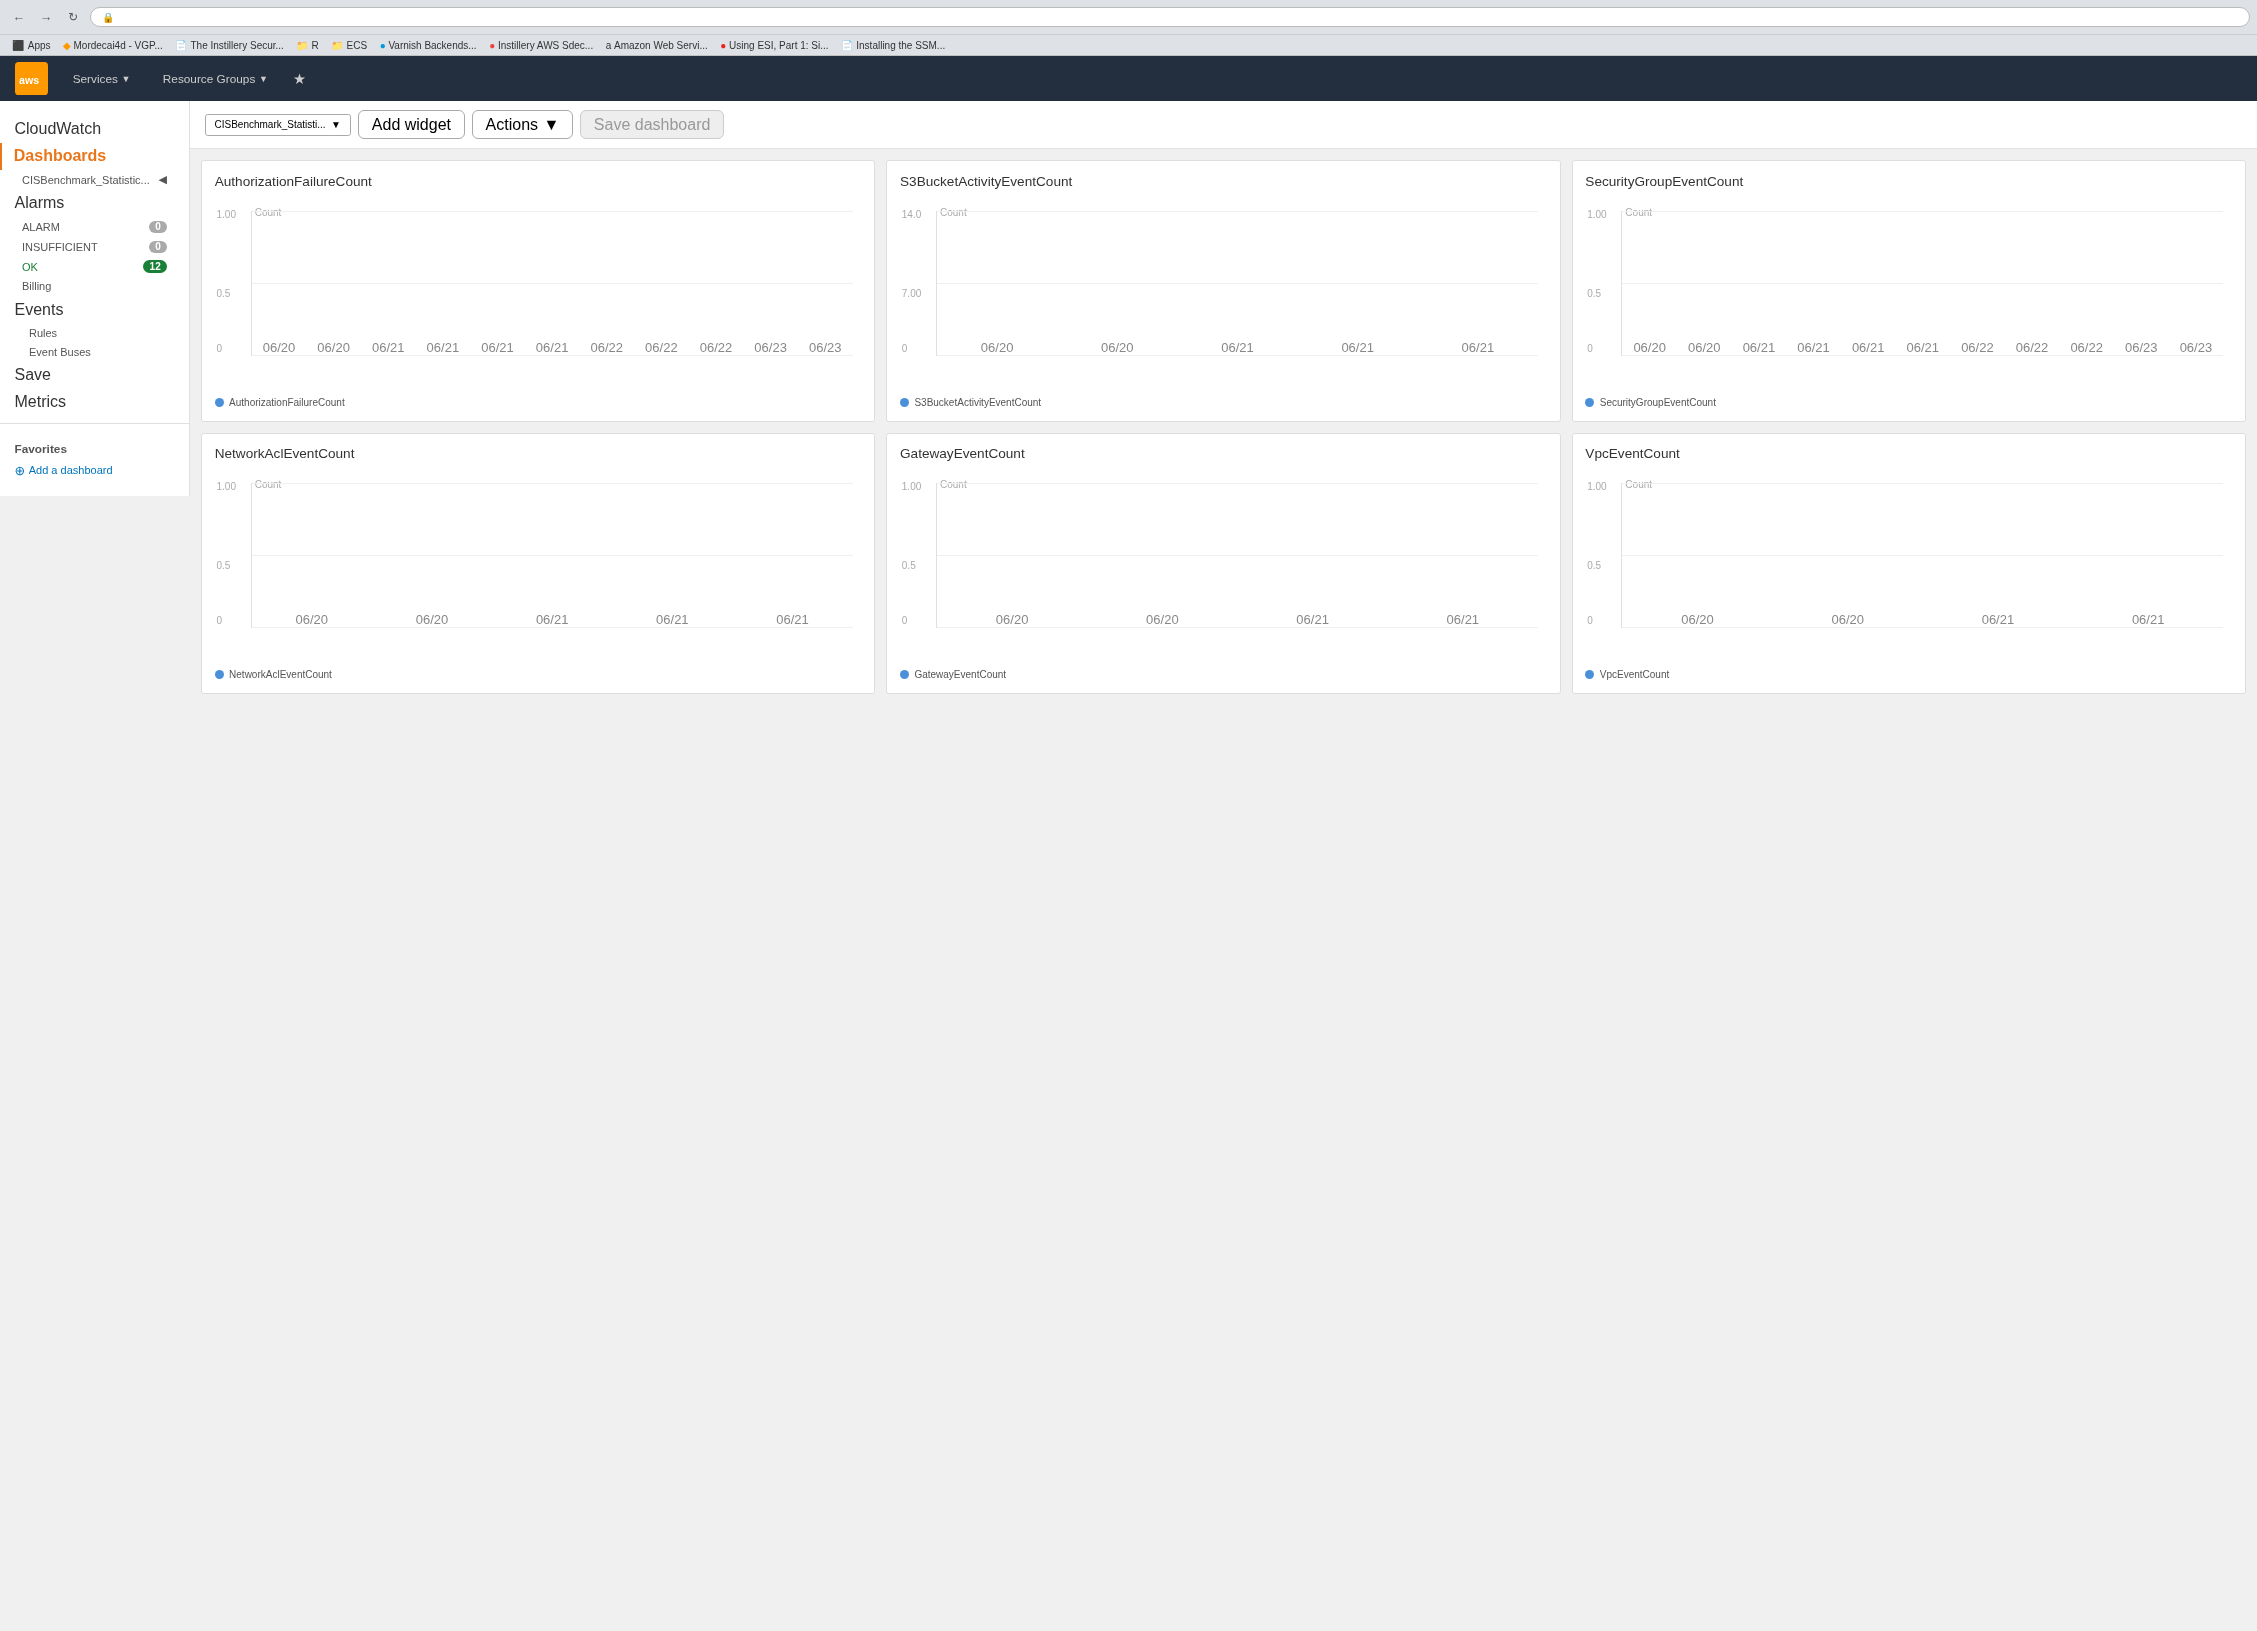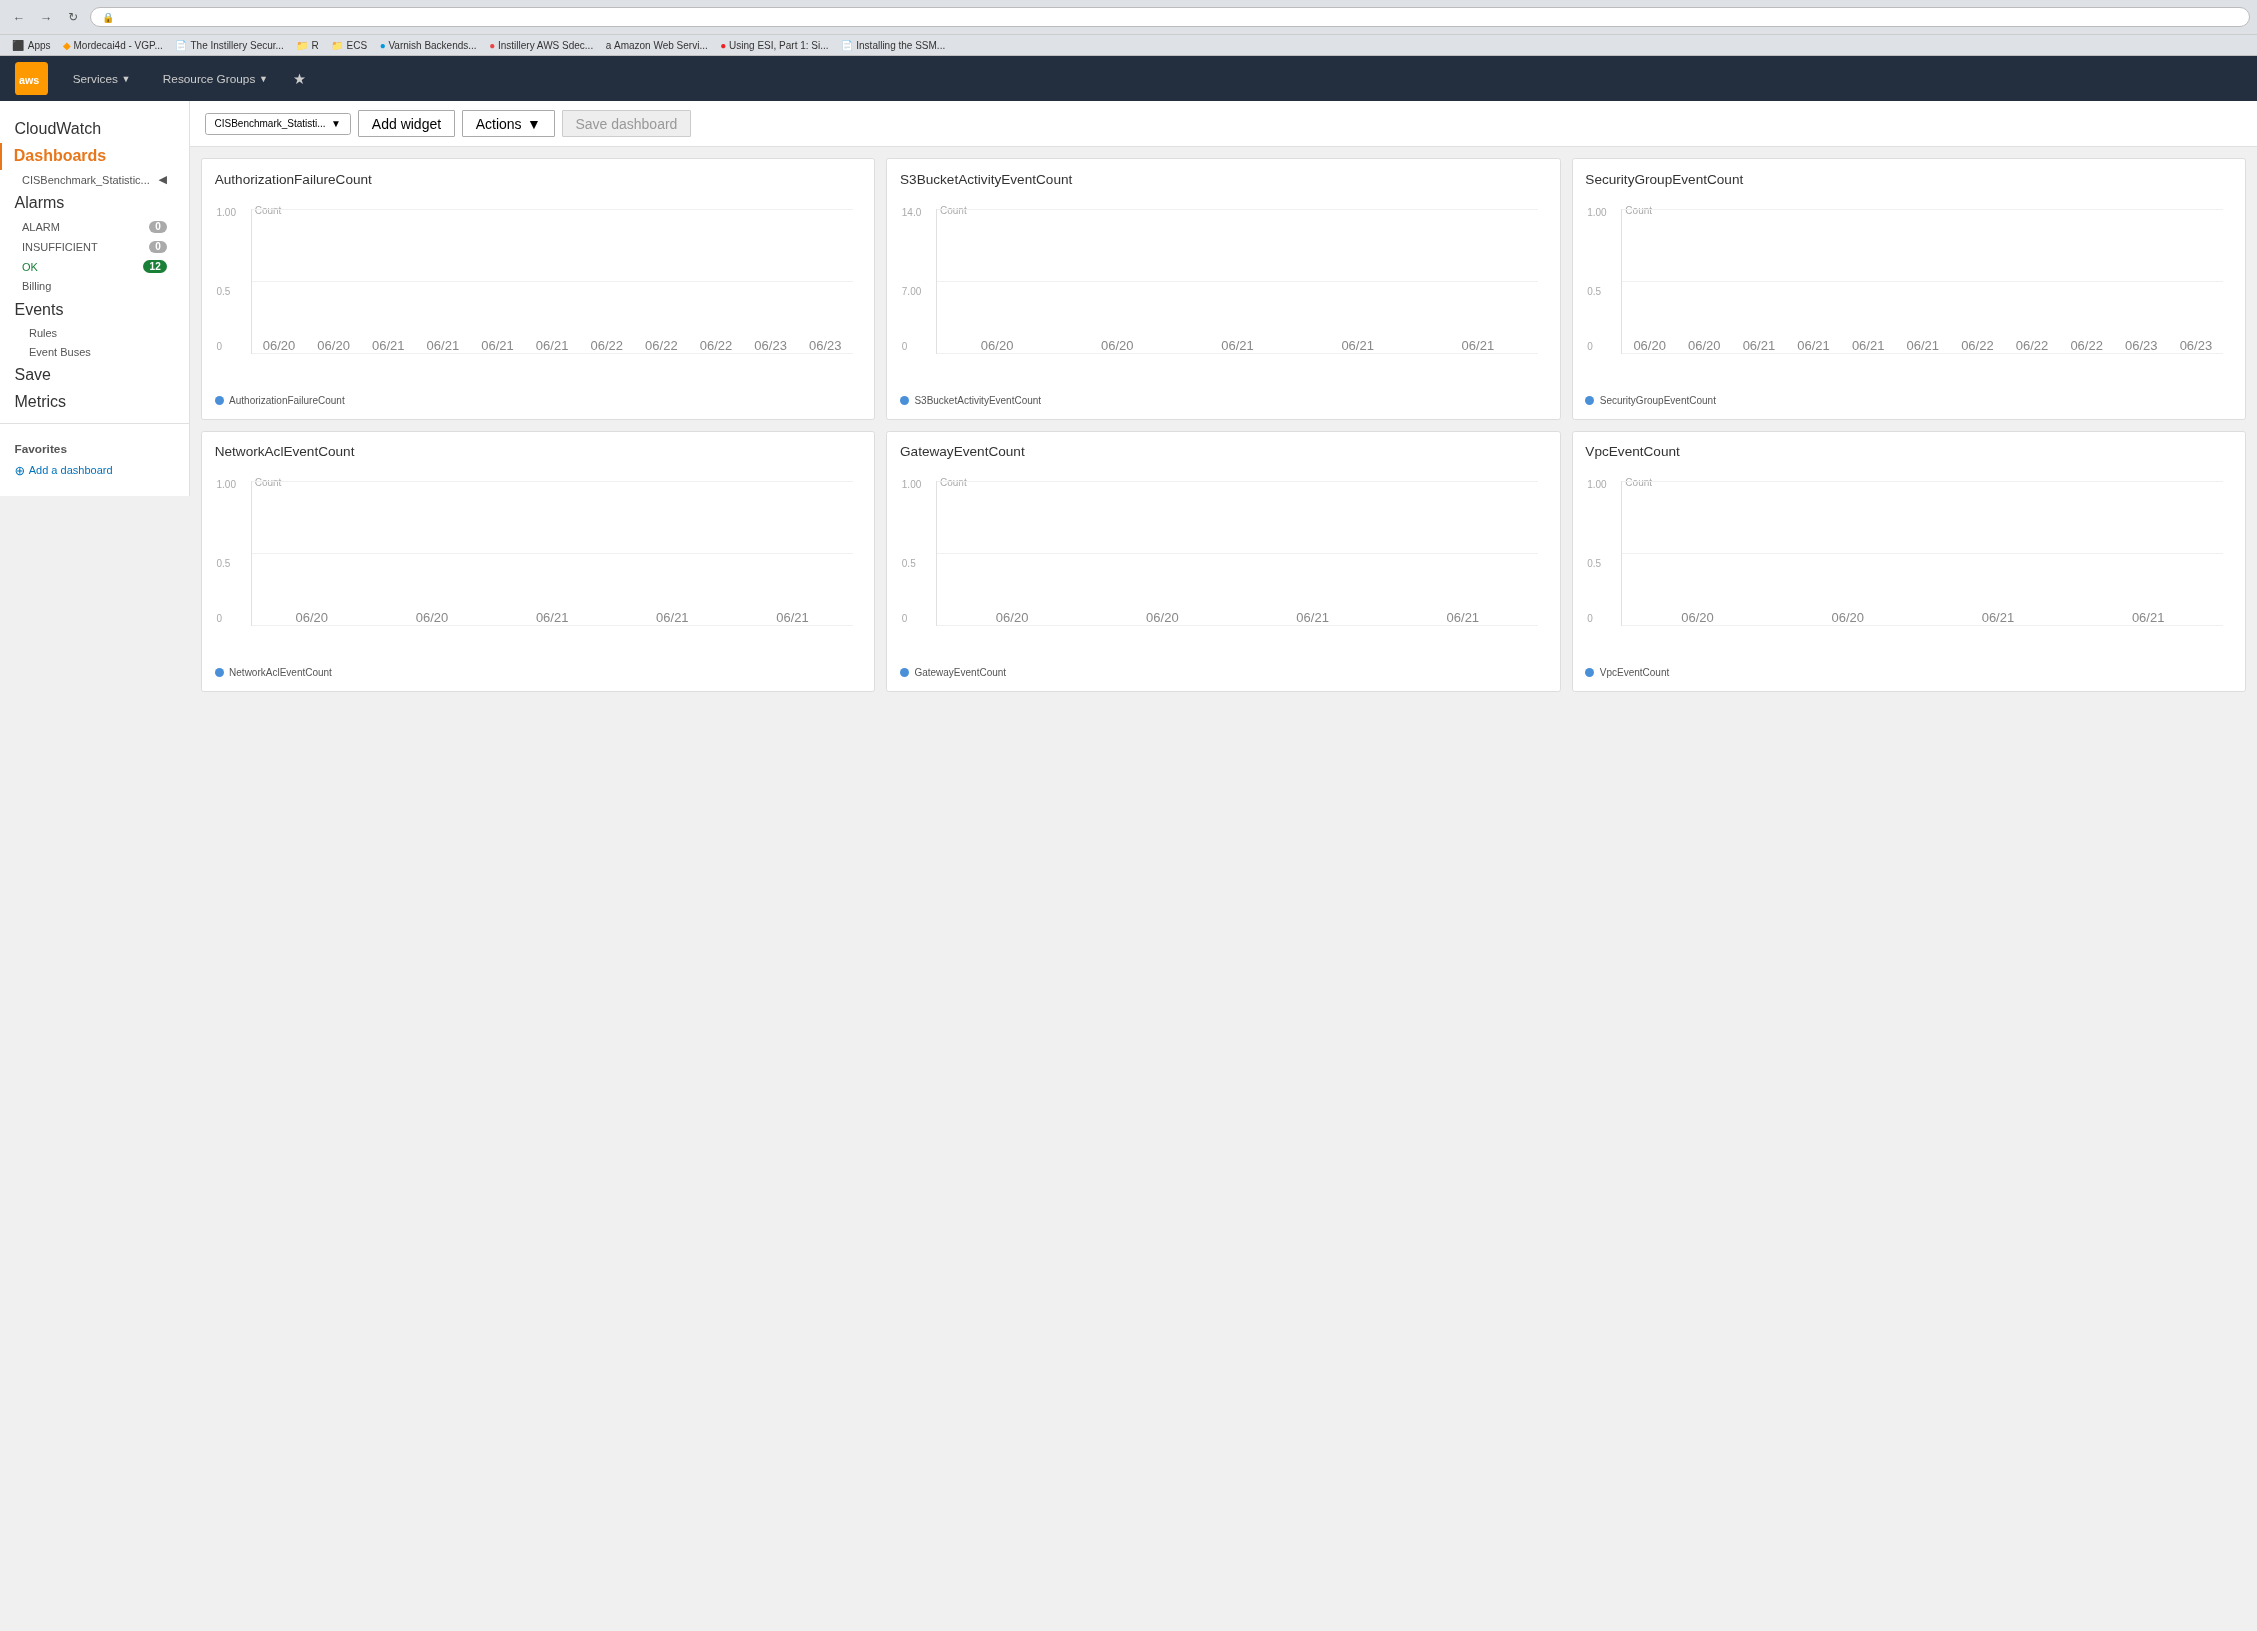--- a/index.html
+++ b/index.html
@@ -39,21 +39,21 @@
     .sidebar-child { padding: 3.6px 29px; cursor: pointer; color: #555; font-size: 11px; }
     .sidebar-divider { height: 0.9px; background: #e0e0e0; margin: 7.2px 0; }
     .sidebar-favorites { padding: 11px 14.5px 3.6px; font-size: 11.8px; color: #555; font-weight: bold; }
     .sidebar-add-dashboard { padding: 3.6px 14.5px; color: #0073bb; font-size: 11px; cursor: pointer; display: flex; align-items: center; gap: 3.6px; }
     .sidebar-wrapper { position: relative; }
 
     
     .content { flex: 1; overflow-y: auto; background: #f0f0f0; }
     .content-header { background: white; border-bottom: 0.9px solid #e0e0e0; padding: 9px 14.5px; display: flex; align-items: center; gap: 7.2px; }
     .dashboard-select { border: 0.9px solid #aaa; border-radius: 2.7px; padding: 4.5px 9px; font-size: 10px; background: white; display: flex; align-items: center; gap: 5.4px; cursor: pointer; }
-    .btn { border: 0.9px solid #aaa; border-radius: 1px; padding: 4.5px 12.7px; font-size: 14px; background: white; cursor: pointer; display: flex; align-items: center; gap: 5.4px; }
+    .btn { border: 0.9px solid #aaa; border-radius: 6px; padding: 4.5px 12.7px; font-size: 16px; background: white; cursor: pointer; display: flex; align-items: center; gap: 5.4px; }
     .btn-save { background: #eee; color: #999; border-color: #ccc; cursor: default; }
 
     
     .dashboard-grid { padding: 11px; display: grid; grid-template-columns: 1fr 1fr 1fr; gap: 11px; }
     .widget { background: white; border: 0.9px solid #ddd; border-radius: 2.7px; padding: 12.7px; }
     .widget-title { font-size: 13.6px; font-weight: 500; color: #333; margin-bottom: 3.6px; }
     .widget-chart { position: relative; height: 199px; }
     .chart-area { position: absolute; top: 18px; left: 36px; right: 9px; bottom: 36px; border-left: 0.9px solid #e0e0e0; border-bottom: 0.9px solid #e0e0e0; }
     .chart-gridline { position: absolute; left: 0; right: 0; border-top: 0.9px solid #f0f0f0; }
     .chart-x-labels { position: absolute; bottom: 0; left: 0; right: 0; display: flex; justify-content: space-around; }

